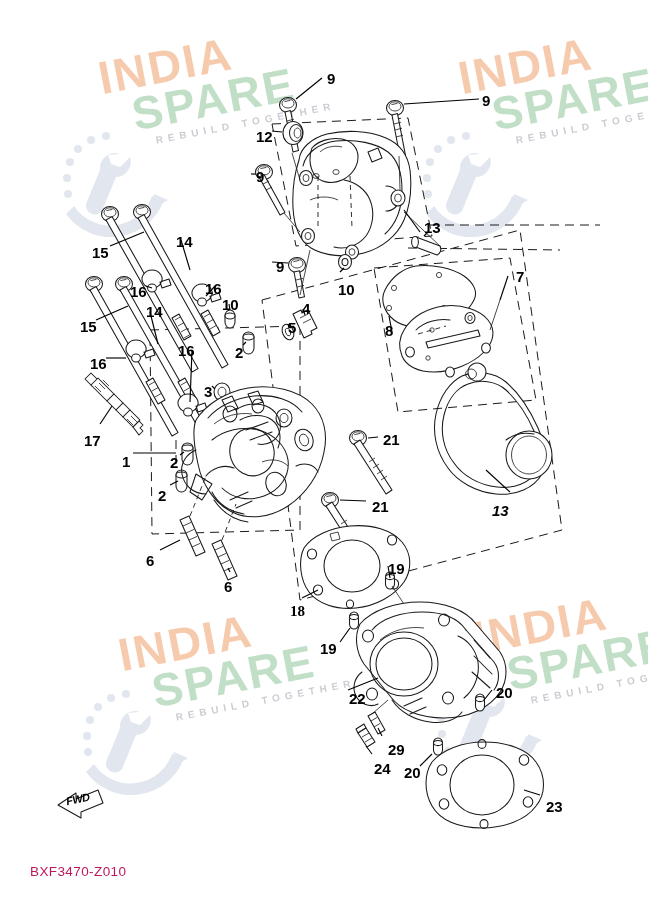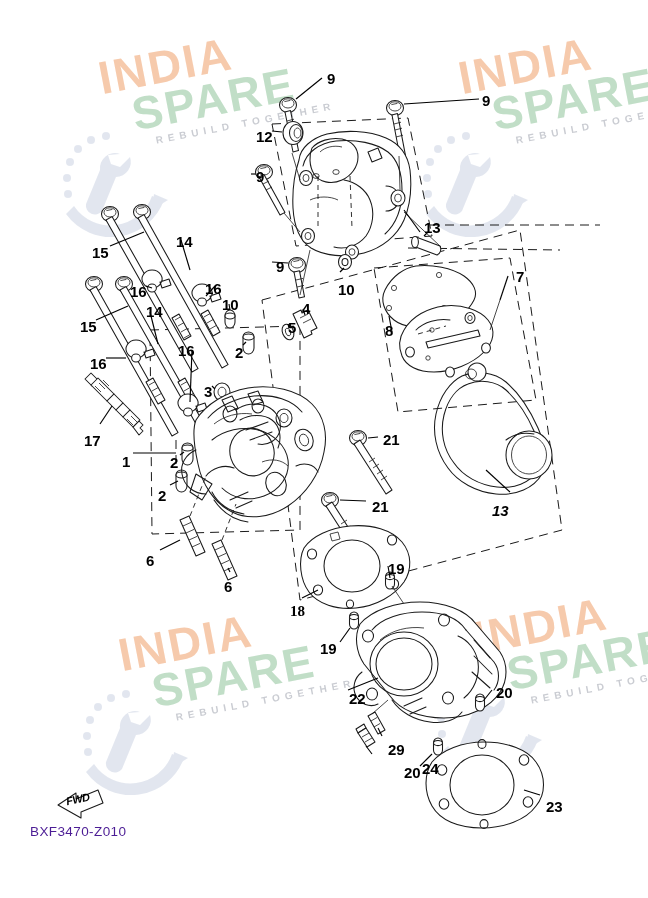--- a/index.html
+++ b/index.html
@@ -12,21 +12,21 @@
   .wm-text{transform:rotate(-11deg);transform-origin:left top;white-space:nowrap;}
   .wm-india{font-size:46px;font-weight:700;letter-spacing:2px;color:#f0a06a;opacity:.55;line-height:.92;}
   .wm-spare{font-size:46px;font-weight:700;letter-spacing:2px;color:#8fc49a;opacity:.55;line-height:.92;}
   .wm-tag{font-size:10px;font-weight:700;letter-spacing:5px;color:#b9bcc4;opacity:.75;line-height:1.6;}
   .wm-logo{opacity:.5;}
 
   
   #art{position:absolute;left:0;top:0;width:648px;height:898px;}
   .lbl{position:absolute;font-size:15px;font-weight:600;color:#000;
        font-family:"Liberation Sans","DejaVu Sans",sans-serif;white-space:nowrap;}
-  .code{position:absolute;font-size:13.5px;letter-spacing:.4px;color:#4c1d95;}
+  .code{position:absolute;font-size:13.5px;letter-spacing:.4px;color:#be185d;margin-top:40px;}
 </style>
 </head>
 <body>
 
 <div id="sheet">
 
   <div id="watermarks">
       <div class="wm wm-logo" style="left: 58px; top: 132px;"><svg width="118" height="112" viewBox="0 0 118 112">
           <g fill="#c7cfe0">
             <circle cx="12" cy="30" r="4"></circle>
@@ -561,19 +561,19 @@
       <div class="lbl" style="left: 372px; top: 498px;">21</div>
       <div class="lbl" style="left: 146px; top: 552px;">6</div>
       <div class="lbl" style="left: 224px; top: 578px;">6</div>
       <div class="lbl" style="left: 290px; top: 603px; font-family: Liberation Serif, serif;">18</div>
       <div class="lbl" style="left: 388px; top: 560px;">19</div>
       <div class="lbl" style="left: 320px; top: 640px;">19</div>
       <div class="lbl" style="left: 349px; top: 690px;">22</div>
       <div class="lbl" style="left: 496px; top: 684px;">20</div>
       <div class="lbl" style="left: 404px; top: 764px;">20</div>
       <div class="lbl" style="left: 388px; top: 741px;">29</div>
-      <div class="lbl" style="left: 374px; top: 760px; margin-left: 48px;">24</div>
+      <div class="lbl" style="left: 374px; top: 760px;">24</div>
       <div class="lbl" style="left: 546px; top: 798px;">23</div>
     </div>
 
   <div class="code" style="left:30px;top:824px;">BXF3470-Z010</div>
 
 </div>
 
 </body></html>

